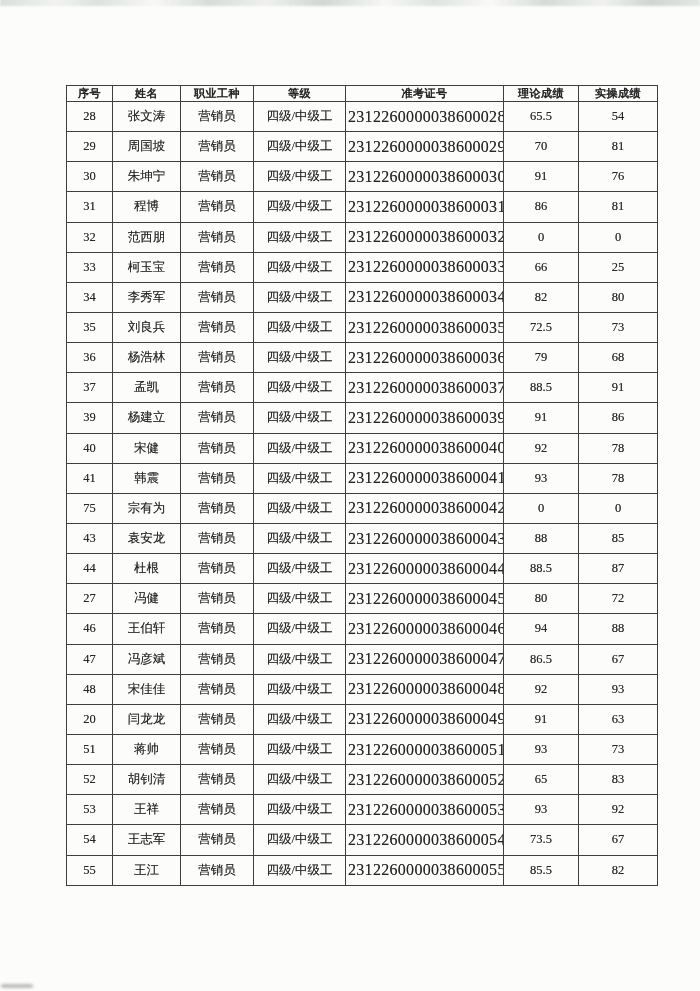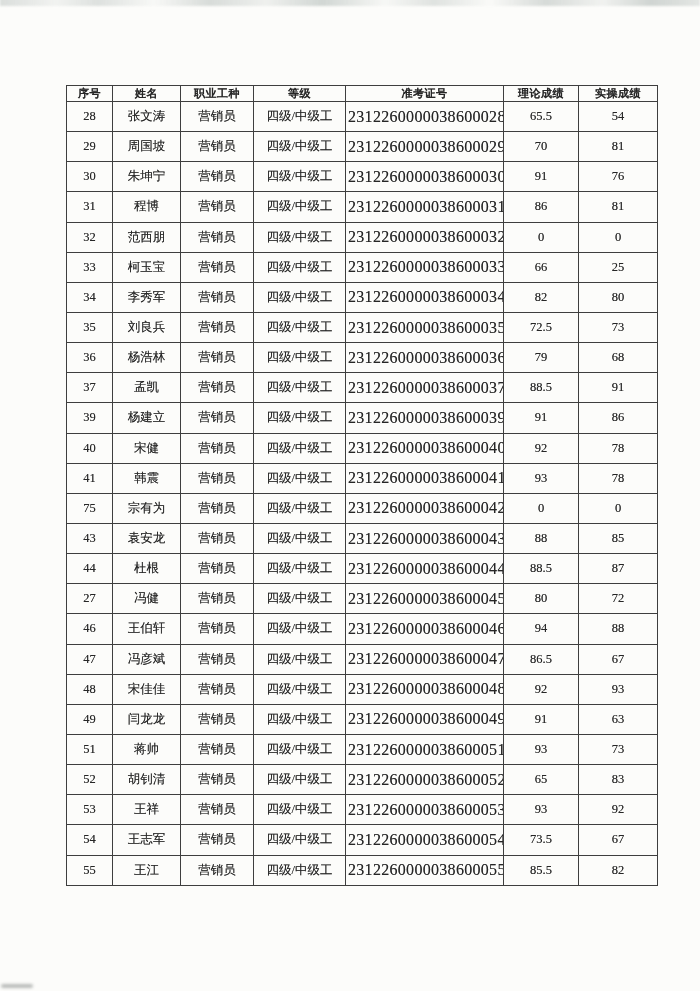--- a/index.html
+++ b/index.html
@@ -285,21 +285,21 @@
           <tr>
             <td>48</td>
             <td>宋佳佳</td>
             <td>营销员</td>
             <td>四级/中级工</td>
             <td>2312260000038600048</td>
             <td>92</td>
             <td>93</td>
           </tr>
           <tr>
-            <td>49</td>
+            <td>20</td>
             <td>闫龙龙</td>
             <td>营销员</td>
             <td>四级/中级工</td>
             <td>2312260000038600049</td>
             <td>91</td>
             <td>63</td>
           </tr>
           <tr>
             <td>51</td>
             <td>蒋帅</td>

